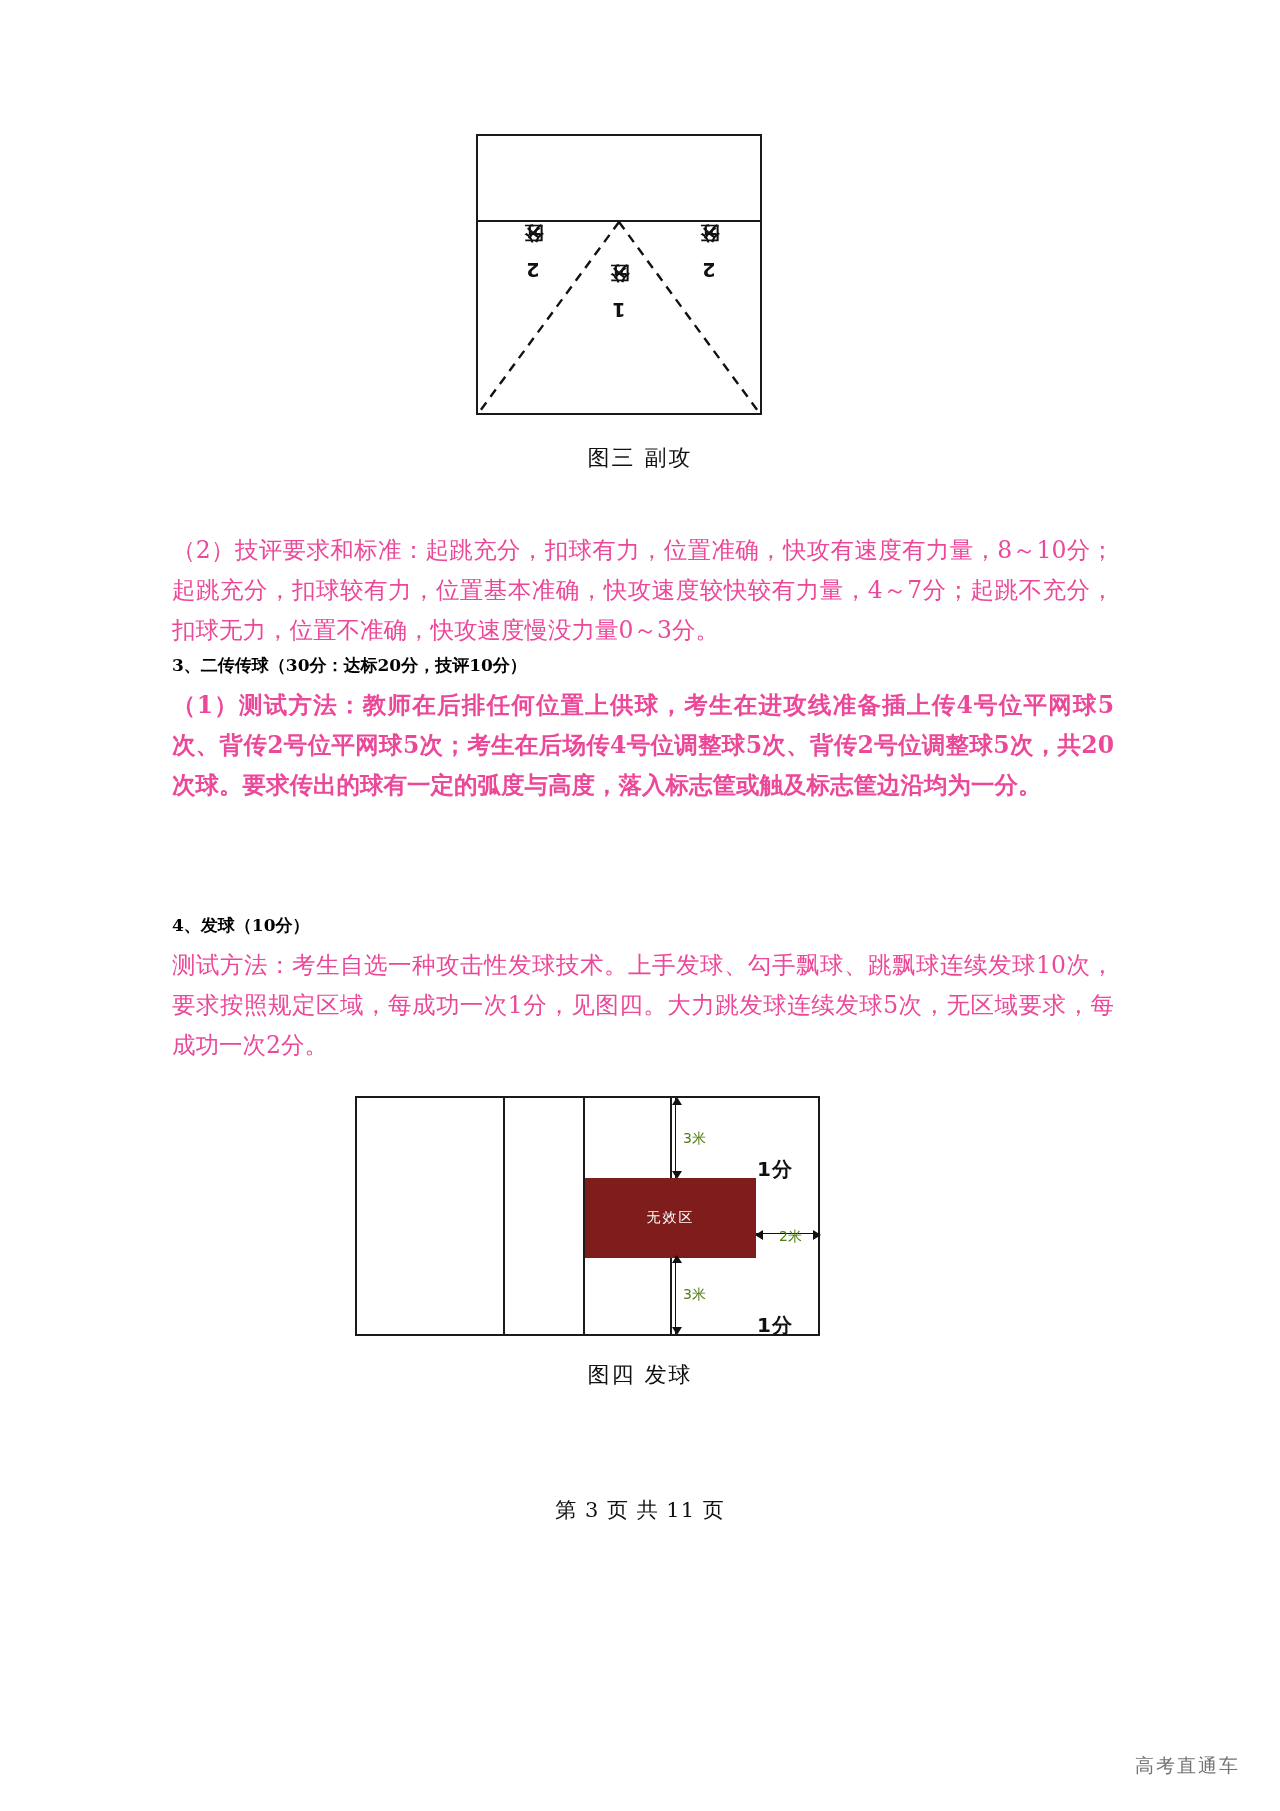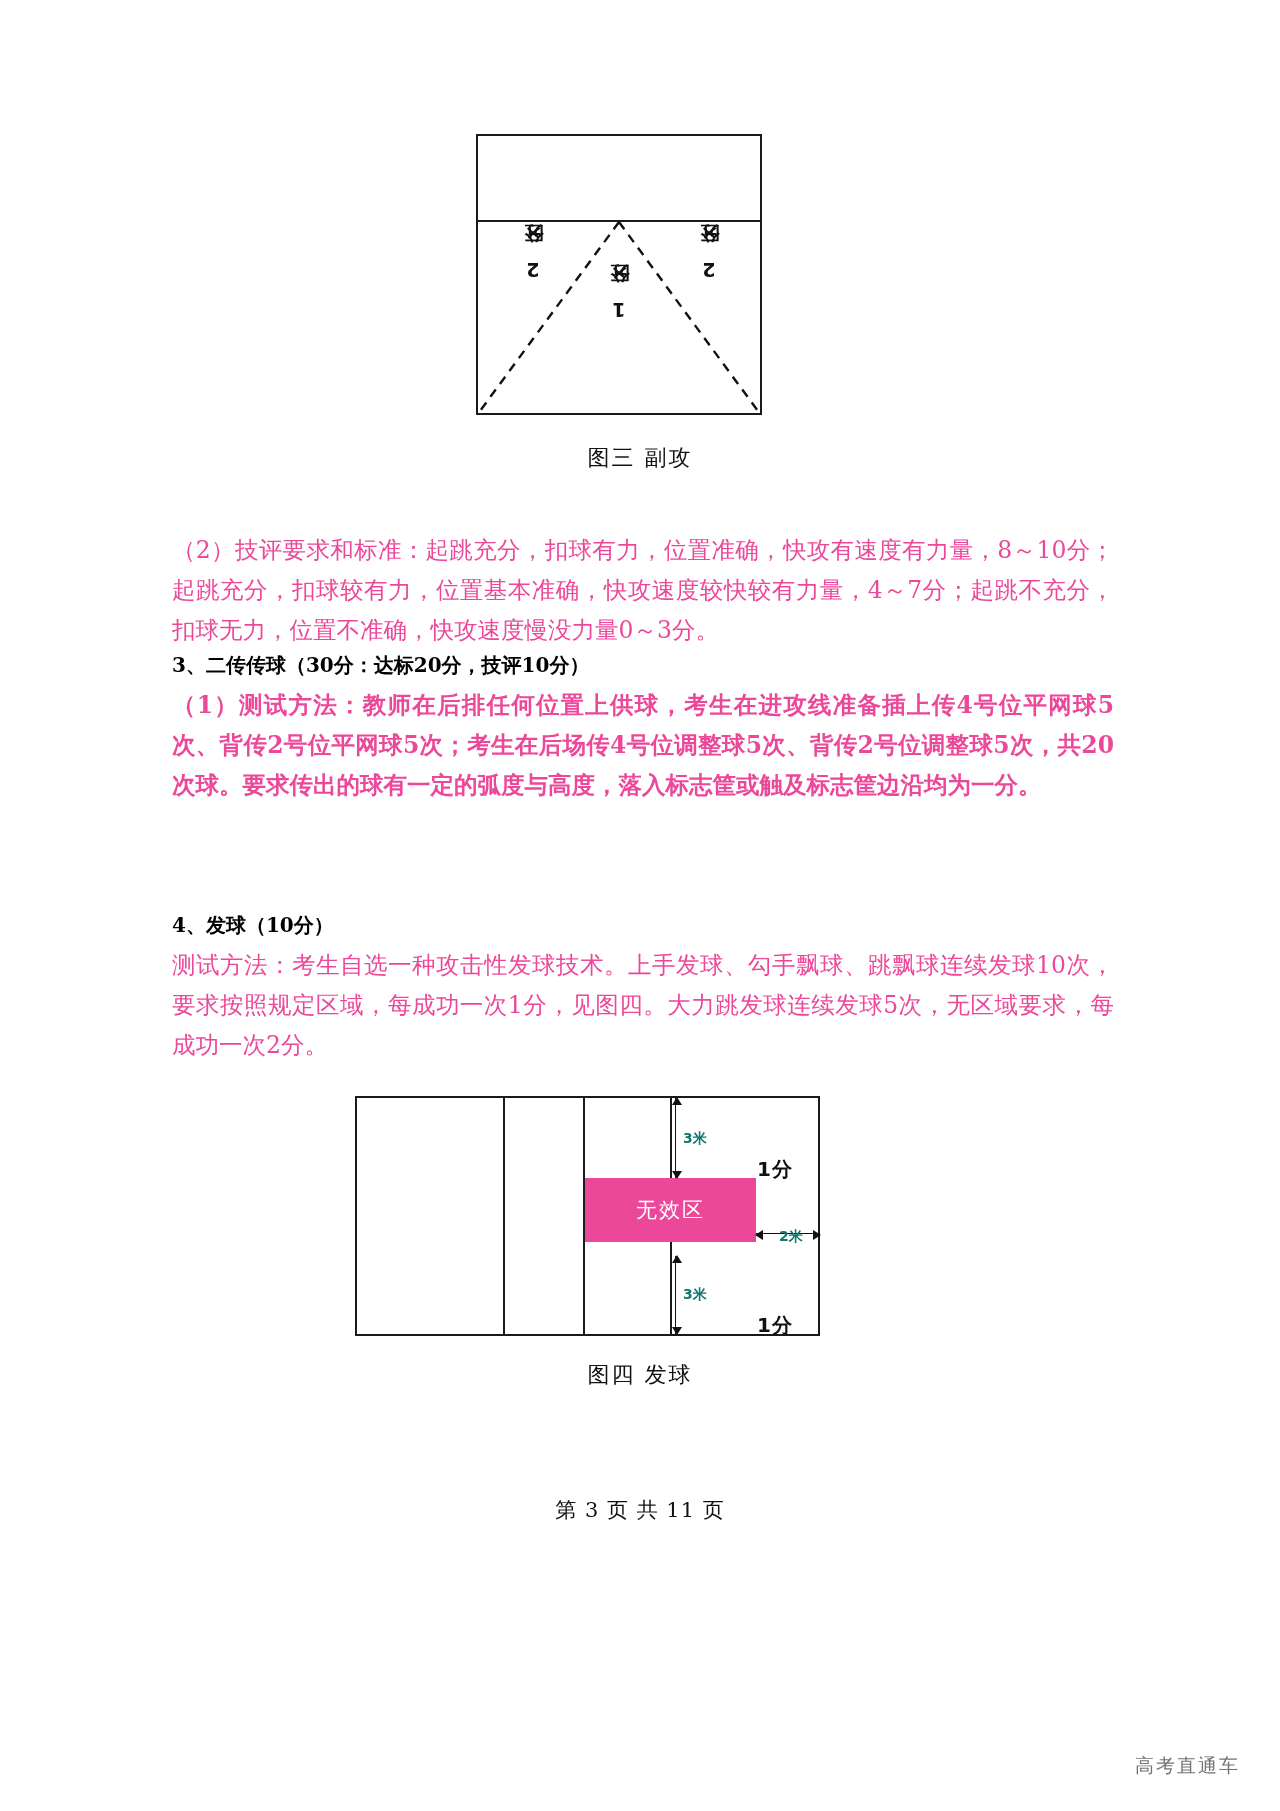--- a/index.html
+++ b/index.html
@@ -94,21 +94,21 @@
     font-size: 23.5px;
     line-height: 40px;
     color: #ec4899;
     text-align: justify;
     text-justify: inter-ideograph;
   }
   .heading {
     position: absolute;
     left: 172px;
     width: 942px;
-    font-size: 20px;
+    font-size: 17px;
     line-height: 40px;
     font-weight: 700;
     color: #000000;
   }
 
   .p-1 { top: 530px; }
   .h-3 { top: 645px; }
   .p-2 { top: 685px; font-weight: bold; }
   .p-3 { top: 805px; }
   .h-4 { top: 905px; }
@@ -140,28 +140,28 @@
   }
   .vline-a { left: 148px; }
   .vline-b { left: 228px; }
   .vline-c { left: 315px; }
 
   .dead-zone {
     position: absolute;
     left: 230px;
     top: 82px;
     width: 171px;
-    height: 64px;
-    background: #ec4899;
+    height: 80px;
+    background: #7f1d1d;
     display: flex;
     align-items: center;
     justify-content: center;
     color: #ffffff;
     font-family: "DejaVu Sans", "Liberation Sans", sans-serif;
-    font-size: 21px;
+    font-size: 14px;
     font-weight: 400;
     letter-spacing: 2px;
   }
 
   .dim-arrow {
     position: absolute;
     width: 0;
     border-left: 1.8px solid #111111;
   }
   .dim-arrow::before,
@@ -205,22 +205,22 @@
   .dim-arrow-h::after {
     right: -1px;
     border-left: 8px solid #111111;
   }
   .dim-h-right { left: 401px; top: 137px; width: 64px; }
 
   .dim-label {
     position: absolute;
     font-family: "DejaVu Sans", "Liberation Sans", sans-serif;
     font-size: 14px;
-    font-weight: 700;
-    color: #0f766e;
+    font-weight: 400;
+    color: #4d7c0f;
     white-space: nowrap;
   }
   .lbl-3m-top    { left: 328px; top: 34px; }
   .lbl-3m-bottom { left: 328px; top: 190px; }
   .lbl-2m        { left: 424px; top: 132px; }
 
   .score-label {
     position: absolute;
     font-family: "DejaVu Sans", "Liberation Sans", sans-serif;
     font-size: 20px;

